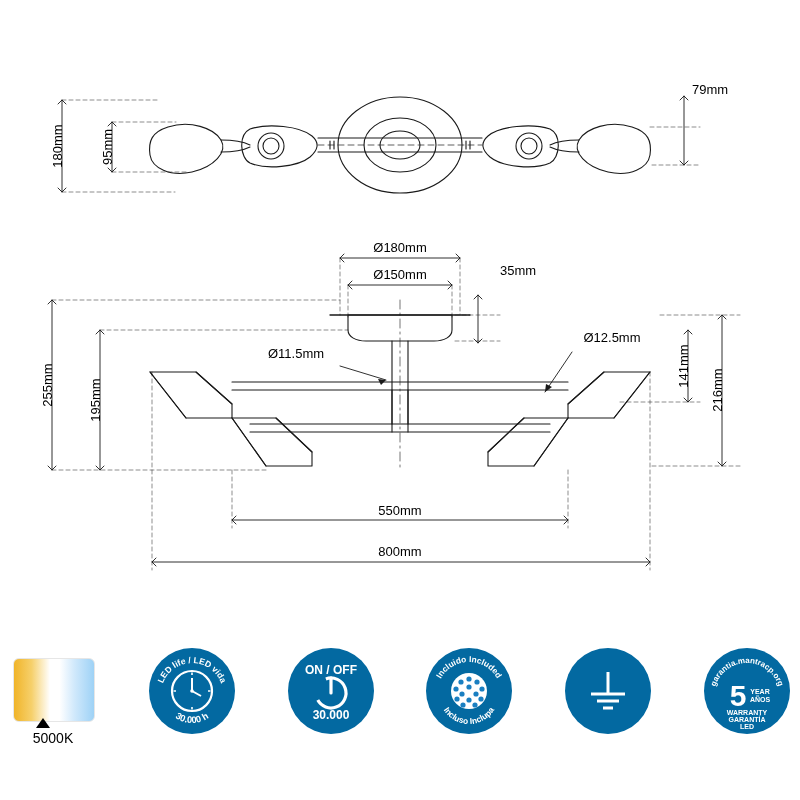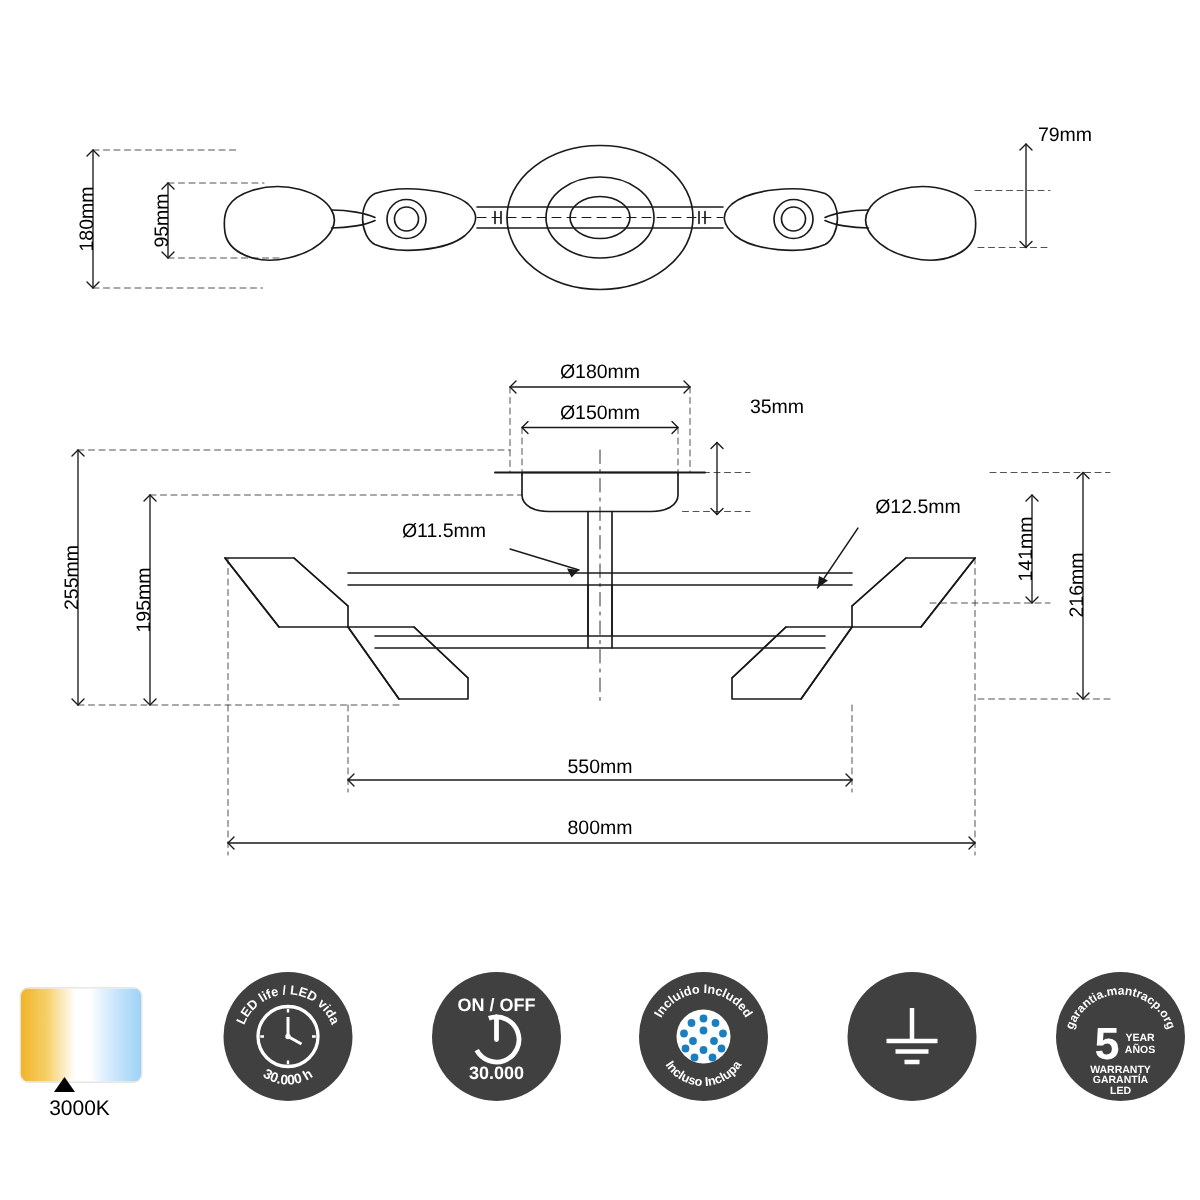--- a/index.html
+++ b/index.html
@@ -19,21 +19,21 @@
     position:absolute;left:0;top:648px;width:800px;height:152px;
     display:flex;align-items:flex-start;justify-content:space-between;
     padding:0 10px;box-sizing:border-box;
   }
   .badge{
     position:relative;width:86px;height:104px;
     display:flex;flex-direction:column;align-items:center;
   }
   .circle{
     width:86px;height:86px;border-radius:50%;
-    background:#404040;color:#fff;position:relative;
+    background:#0369a1;color:#fff;position:relative;
     display:flex;align-items:center;justify-content:center;
     overflow:hidden;
   }
   
   .temp-wrap{width:86px;height:86px;position:relative;}
   .temp-bar{
     position:absolute;left:3px;top:10px;width:80px;height:62px;border-radius:6px;
     background:linear-gradient(90deg,#f0b429 0%,#f6d06b 22%,#ffffff 45%,#ffffff 57%,#cfe8fb 76%,#9ed2f6 100%);
     border:1px solid #e6e6e6;
   }
@@ -193,21 +193,21 @@
   <text class="dimtxt" x="400" y="515" text-anchor="middle">550mm</text>
   <text class="dimtxt" x="400" y="556" text-anchor="middle">800mm</text>
 </svg>
 
 <div id="icons">
 
   <div class="badge">
     <div class="temp-wrap">
       <div class="temp-bar"></div>
       <div class="temp-arrow"></div>
-      <div class="temp-text">3000K</div>
+      <div class="temp-text">5000K</div>
     </div>
   </div>
 
   <div class="badge">
     <div class="circle">
       <svg width="86" height="86" viewBox="0 0 86 86">
         <defs>
           <path id="arcTop2" d="M 12 46 A 31 31 0 0 1 74 46"></path>
           <path id="arcBot2" d="M 14 46 A 29 29 0 0 0 72 46"></path>
         </defs>

